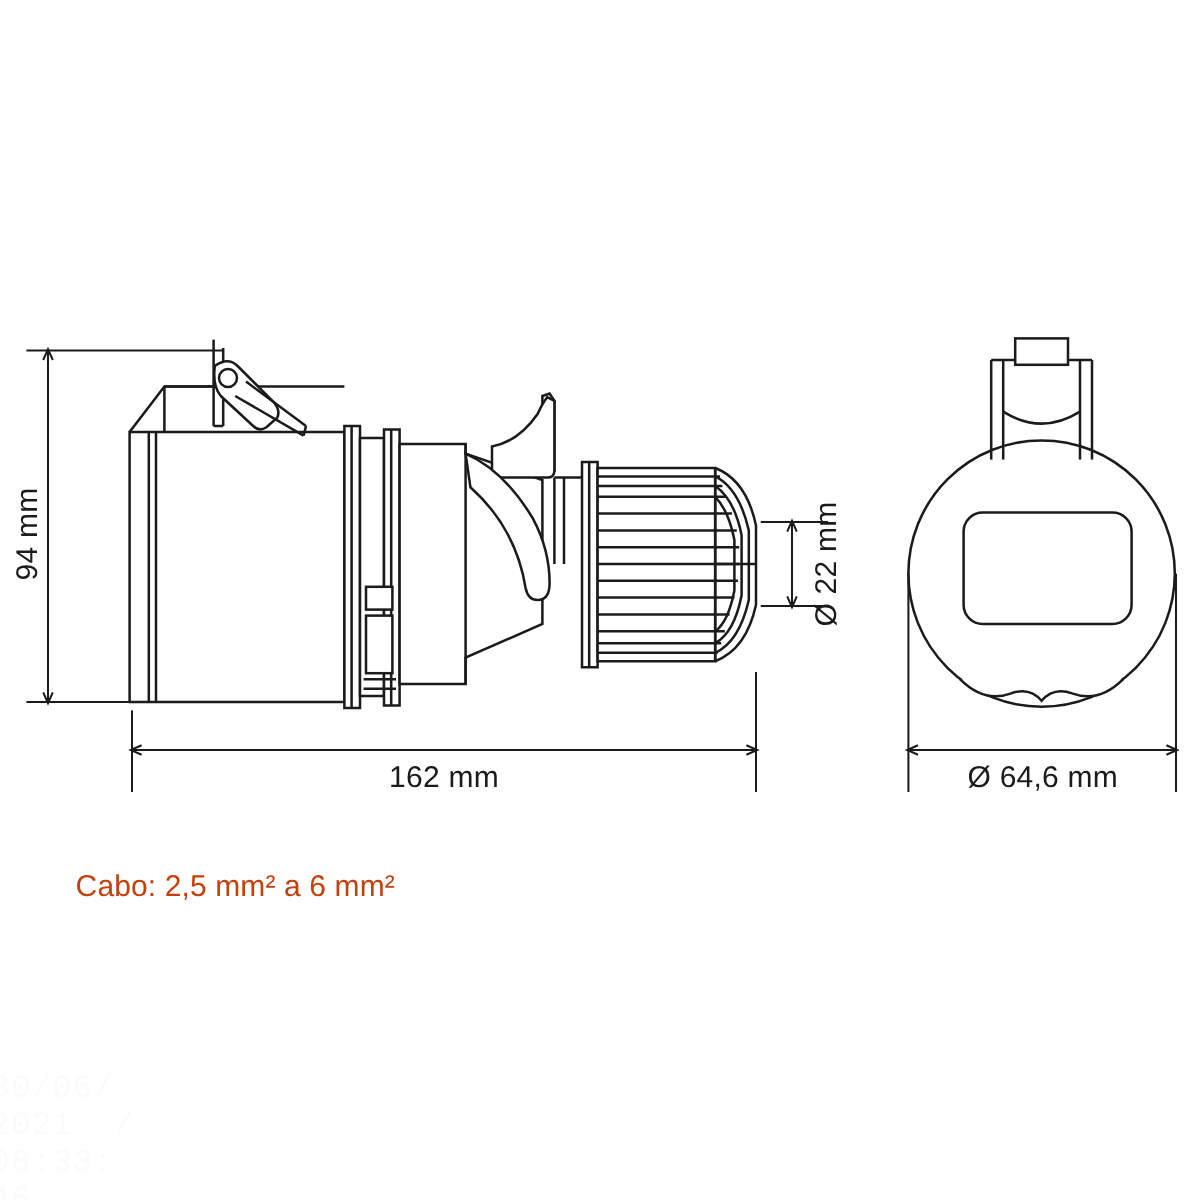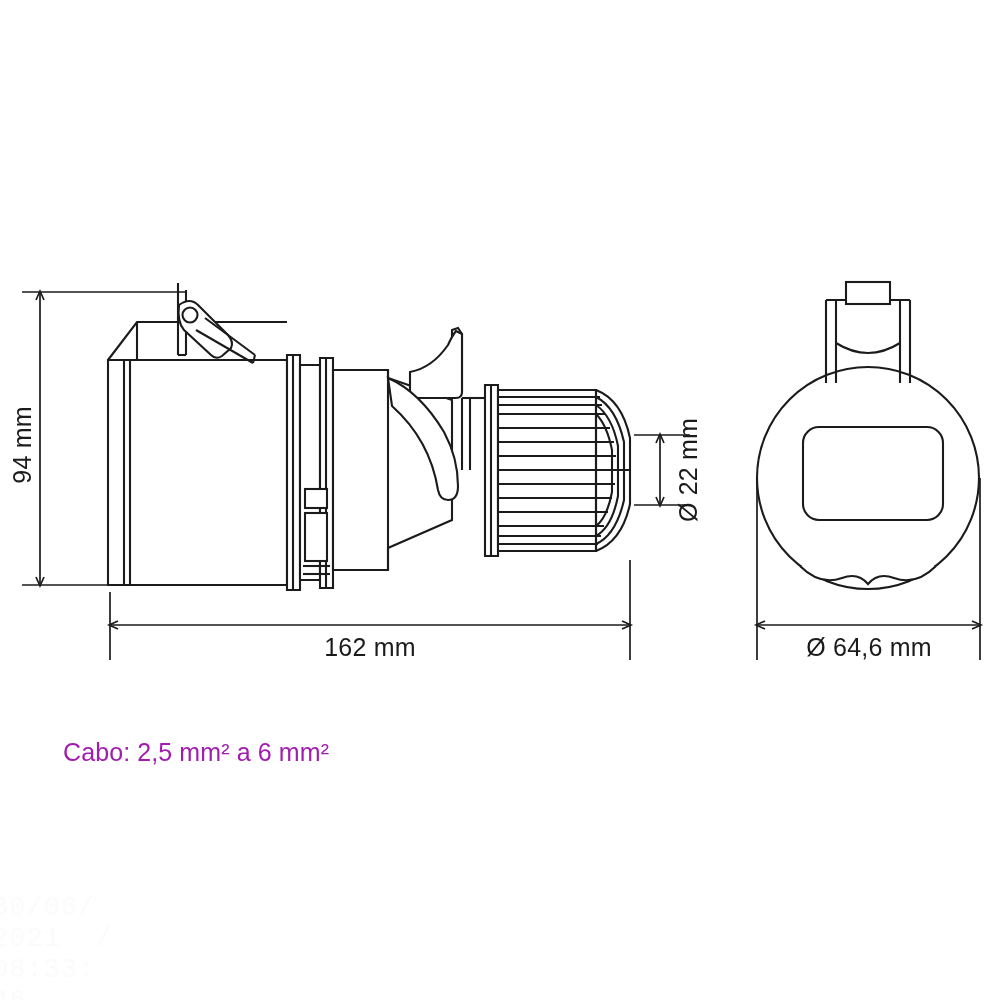--- a/index.html
+++ b/index.html
@@ -28,24 +28,23 @@
   .dimtext{
     font-family:"Liberation Sans", sans-serif;
     font-size:25px;
     fill:#1b1b1b;
     letter-spacing:0.2px;
   }
   .notetext{
     position:absolute;
     font-family:"Liberation Sans", sans-serif;
     font-size:25px;
-    color:#a21caf;
+    color:#c2410c;
     white-space:nowrap;
     letter-spacing:0.1px;
-    margin-top:13px;
   }
   .wmark{
     position:absolute;
     font-family:"Liberation Mono", monospace;
     font-size:27px;
     line-height:31px;
     color:#fbfbfb;
     white-space:pre;
     letter-spacing:1px;
     user-select:none;

